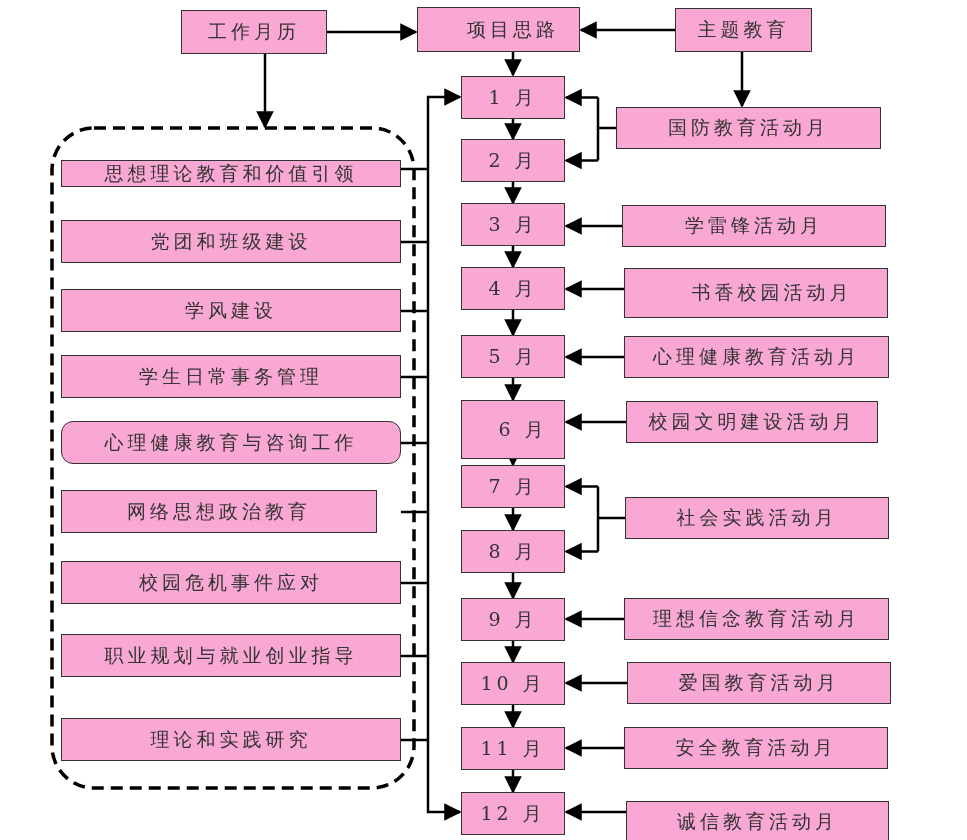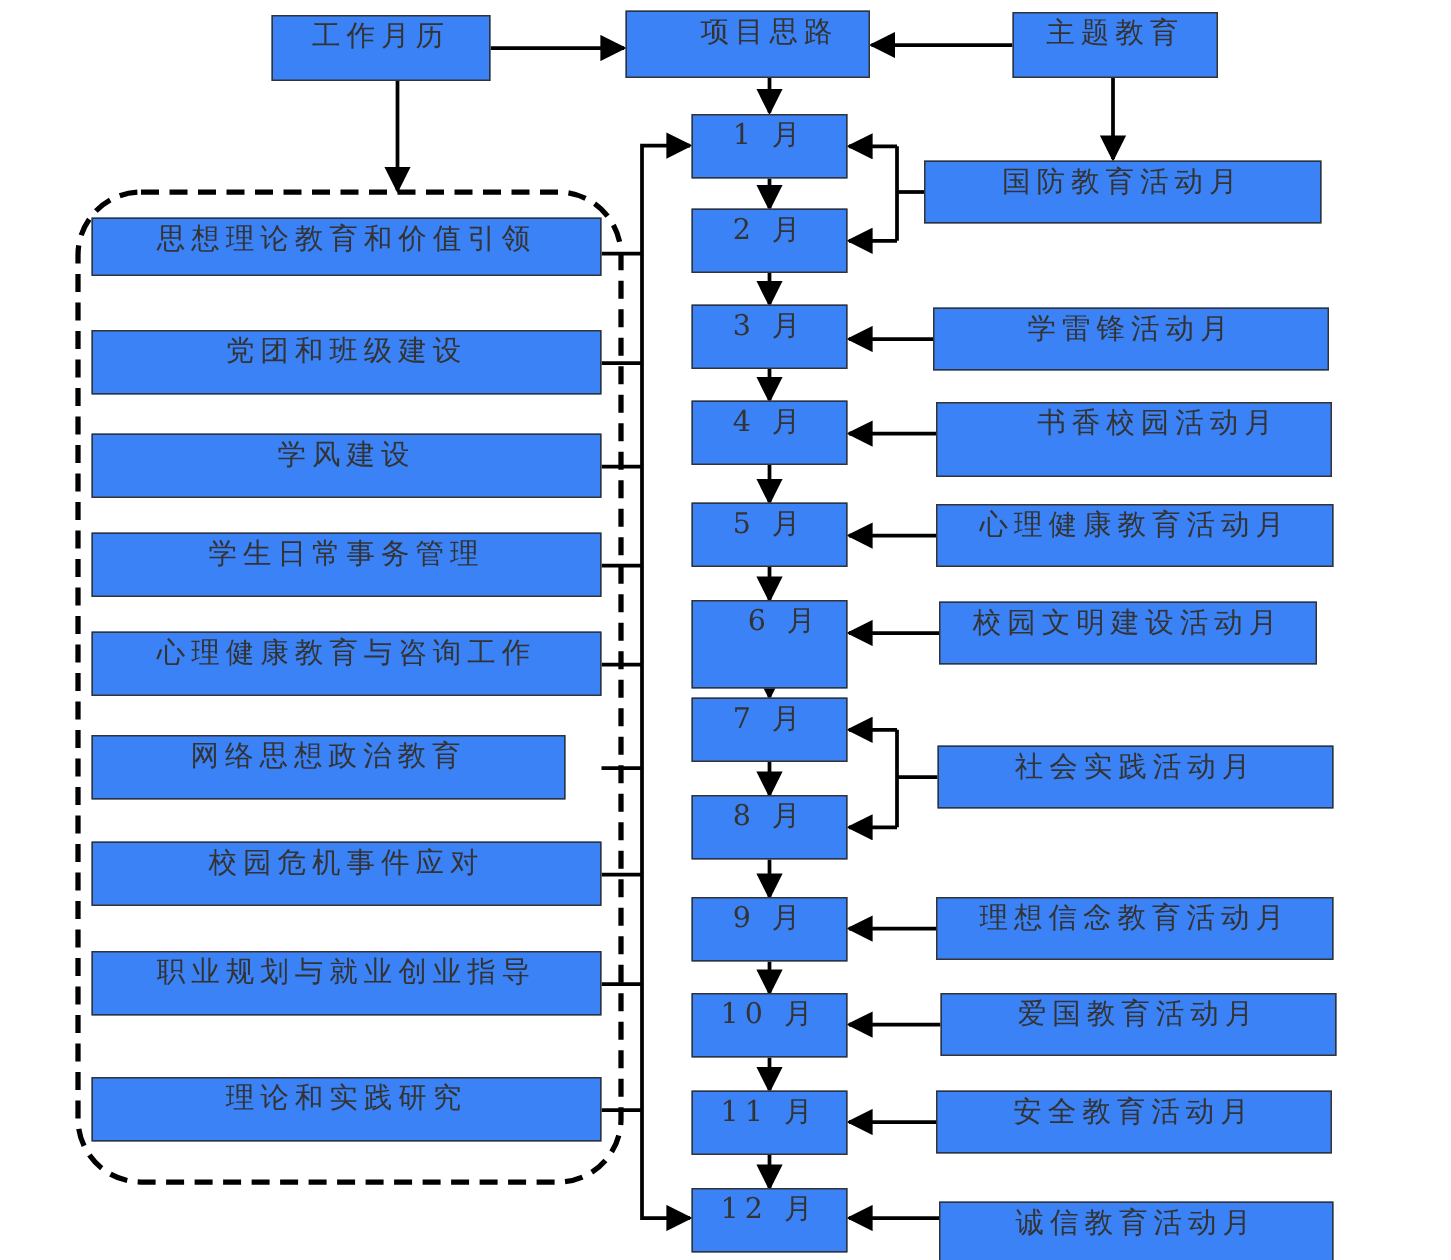--- a/index.html
+++ b/index.html
@@ -1,20 +1,20 @@
 <!DOCTYPE html>
 <html><head>
 <meta charset="utf-8">
 <style>
   html, body { margin:0; padding:0; background:#ffffff; }
   body { width:967px; height:840px; position:relative; overflow:hidden;
          font-family: "DejaVu Serif", "Liberation Serif", serif; color:#222; }
   #diagram { position:absolute; left:0; top:0; }
-  .box { position:absolute; border:1.5px solid #333; background:#3b82f6; box-sizing:border-box;
-         display:flex; align-items:flex-start; justify-content:center;
+  .box { position:absolute; border:1.5px solid #333; background:#f9a8d4; box-sizing:border-box;
+         display:flex; align-items:center; justify-content:center;
          font-size:19px; letter-spacing:4px; color:#333; white-space:nowrap; }
   .box span { display:block; }
 </style>
 </head>
 <body>
 
 <svg id="diagram" width="967" height="840">
   <defs>
     <marker id="arr" viewBox="0 0 10 10" refX="9" refY="5" markerWidth="7" markerHeight="7" orient="auto">
       <path d="M0,0 L10,5 L0,10 z" fill="#000"></path>
@@ -73,33 +73,33 @@
   <span>工作月历</span>
 </div>
 <div class="box" style="left:417px;top:7px;width:163px;height:45px;padding-left:29px;">
   <span>项目思路</span>
 </div>
 <div class="box" style="left:675px;top:8px;width:137px;height:44px;">
   <span>主题教育</span>
 </div>
 
 <div id="work-items">
-    <div class="box" style="left: 61px; top: 145px; width: 340px; height: 39px;">
+    <div class="box" style="left: 61px; top: 160px; width: 340px; height: 27px;">
       <span>思想理论教育和价值引领</span>
     </div>
     <div class="box" style="left: 61px; top: 220px; width: 340px; height: 43px;">
       <span>党团和班级建设</span>
     </div>
     <div class="box" style="left: 61px; top: 289px; width: 340px; height: 43px;">
       <span>学风建设</span>
     </div>
     <div class="box" style="left: 61px; top: 355px; width: 340px; height: 43px;">
       <span>学生日常事务管理</span>
     </div>
-    <div class="box" style="left: 61px; top: 421px; width: 340px; height: 43px;">
+    <div class="box" style="left: 61px; top: 421px; width: 340px; height: 43px; border-radius: 12px;">
       <span>心理健康教育与咨询工作</span>
     </div>
     <div class="box" style="left: 61px; top: 490px; width: 316px; height: 43px;">
       <span>网络思想政治教育</span>
     </div>
     <div class="box" style="left: 61px; top: 561px; width: 340px; height: 43px;">
       <span>校园危机事件应对</span>
     </div>
     <div class="box" style="left: 61px; top: 634px; width: 340px; height: 43px;">
       <span>职业规划与就业创业指导</span>

